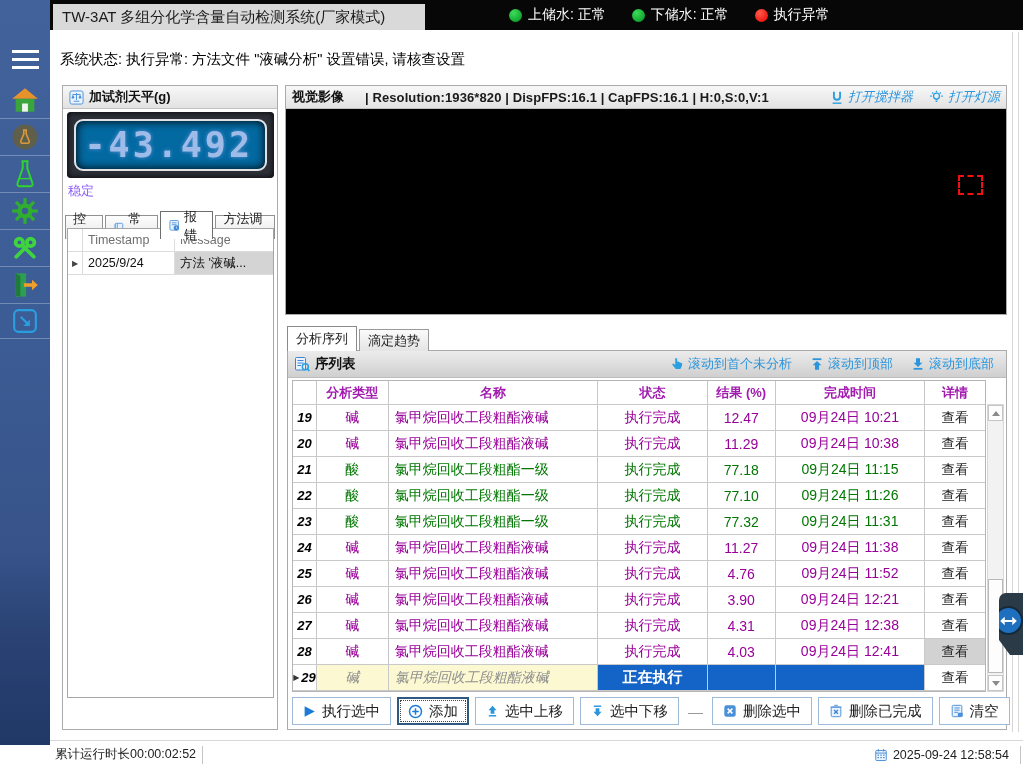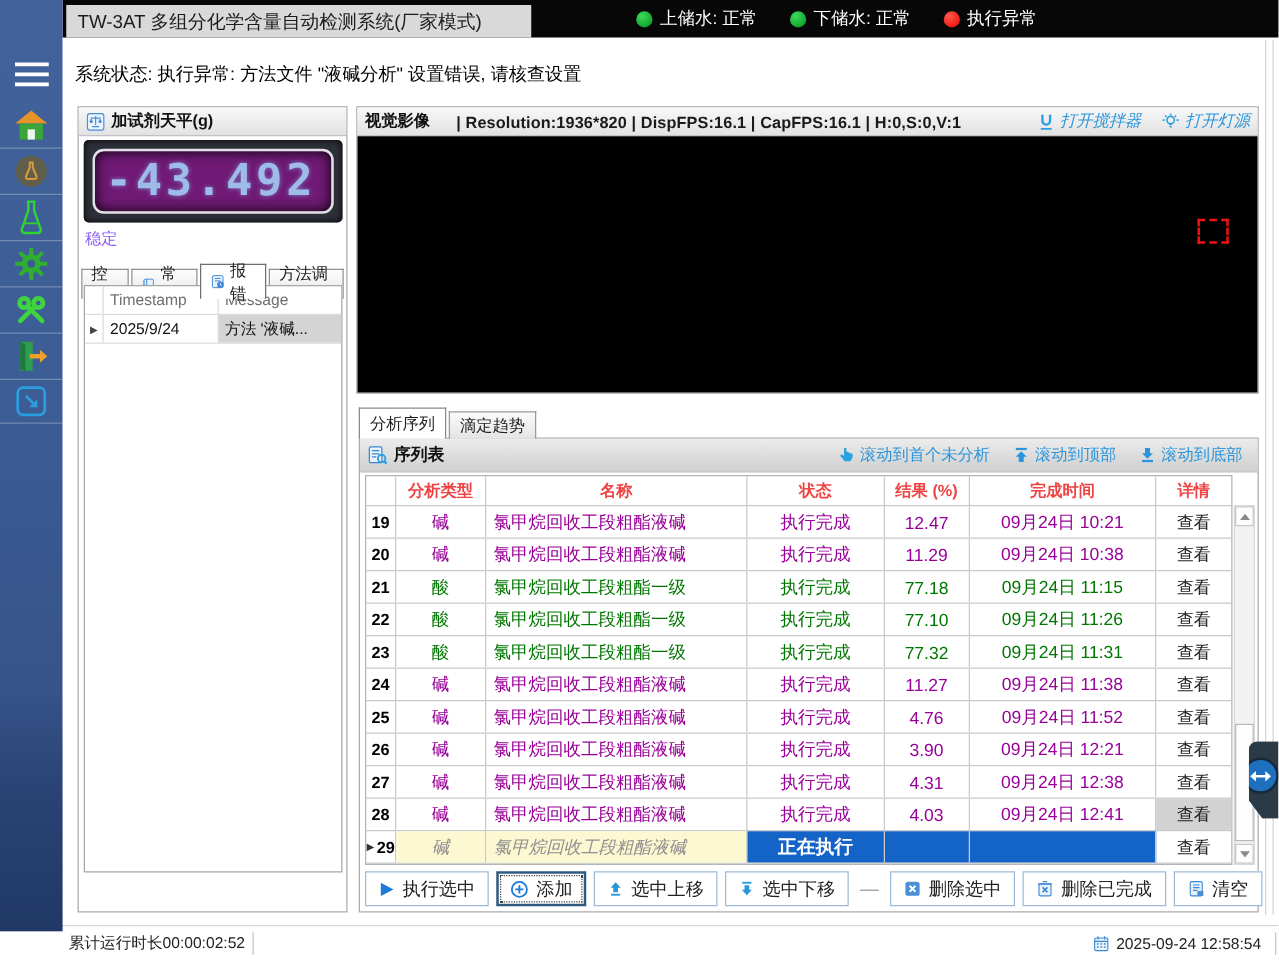--- a/index.html
+++ b/index.html
@@ -31,21 +31,21 @@
   .sysline { position:absolute; left:60px; top:50px; font-size:14.5px; color:#000; }
 
   
   .panel { position:absolute; background:#fff; border:1px solid #ababab; }
   .panel-hd { height:23px; background:linear-gradient(180deg,#f8f8f8,#e2e2e2); border-bottom:1px solid #c2c2c2;
               display:flex; align-items:center; padding:0 6px; font-size:13px; font-weight:bold; color:#111; gap:5px; }
 
   
   .lcd-frame { position:absolute; left:4px; top:26px; width:207px; height:66px; background:#2e3039; border-radius:4px;
                box-shadow:inset 0 0 6px #000; }
-  .lcd { position:absolute; left:7px; top:7px; right:7px; bottom:7px; background:#701a75; border:2px solid #e2e2e6; border-radius:9px;
+  .lcd { position:absolute; left:7px; top:7px; right:7px; bottom:7px; background:#0369a1; border:2px solid #e2e2e6; border-radius:9px;
          display:flex; align-items:center; justify-content:flex-end; padding-right:12px; box-shadow:inset 0 0 10px #000; }
   .lcd span { font-family:"DejaVu Sans Mono",monospace; font-weight:bold; font-size:35px; letter-spacing:3px;
               color:#9fbbe8; text-shadow:0 0 4px rgba(130,170,240,.7); }
   .stable { position:absolute; left:5px; top:96px; font-size:13px; color:#8b5cf6; }
 
   
   .ltabs { position:absolute; left:2px; top:125px; display:flex; align-items:flex-end; height:28px; }
   .ltab { height:24px; display:flex; align-items:center; gap:4px; padding:0 7px; font-size:13px; color:#222;
           background:linear-gradient(180deg,#fdfdfd,#e6e6e6); border:1px solid #919191; border-bottom:none; margin-right:2px; cursor:pointer; }
   .ltab.active { height:28px; background:#ffffff; font-weight:normal; border-color:#6e6e6e; position:relative; z-index:2; }
@@ -79,23 +79,23 @@
   .seq-title { font-size:13.5px; font-weight:bold; color:#111; }
   .seq-links { margin-left:auto; display:flex; gap:18px; padding-right:6px; }
 
   
   .sgrid { position:absolute; left:4px; top:29px; width:694px; border:1px solid #b5b5b5; border-right:1px solid #b5b5b5; background:#fff; }
   .srow { display:flex; height:26px; border-bottom:1px solid #c9c9c9; }
   .srow:last-child { border-bottom:1px solid #c9c9c9; }
   .shead { height:24px; font-weight:bold; }
   .scell { border-right:1px solid #c9c9c9; display:flex; align-items:center; justify-content:center; font-size:14px; overflow:hidden; white-space:nowrap; }
   .scell:last-child { border-right:none; }
-  .c0{width:24px;} .c1{width:72px;} .c2{width:210px; justify-content:flex-start; padding-left:6px;}
+  .c0{width:24px;font-style:italic;} .c1{width:72px;} .c2{width:210px; justify-content:flex-start; padding-left:6px;}
   .c3{width:110px;} .c4{width:68px;} .c5{width:150px;} .c6{width:60px;}
-  .shead .scell { font-size:13px; color:#ef4444; justify-content:center; padding-left:0; }
+  .shead .scell { font-size:13px; color:#a21caf; justify-content:center; padding-left:0; }
   .num { font-weight:bold; font-size:13px; color:#000; gap:2px; }
   .num .mk { font-size:8px; color:#333; }
   .alkali { color:#990099; }
   .acid { color:#007700; }
   .detail { color:#1a1a1a; font-size:13.5px; cursor:pointer; }
   .detail-sel { background:#d2d2d2; }
   .pend { background:#fbf8d2; color:#8f8f8f; font-style:italic; }
   .run-st { background:#1464c8; color:#ffffff; font-weight:bold; font-size:15px; }
   .run-empty { background:#1464c8; }
 

